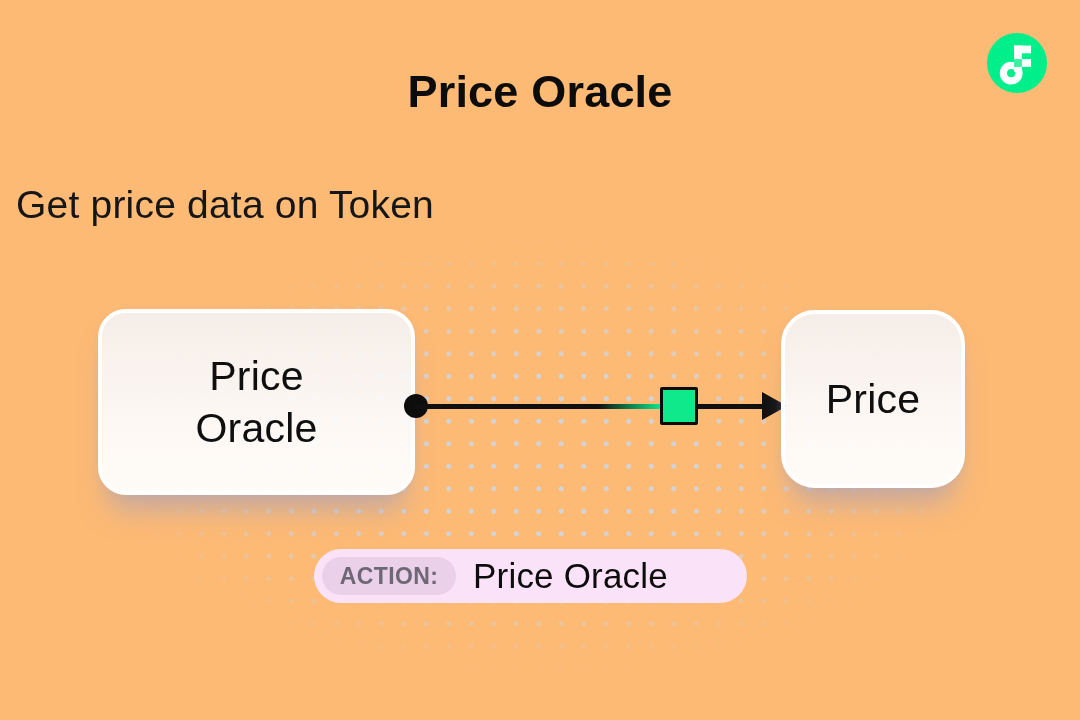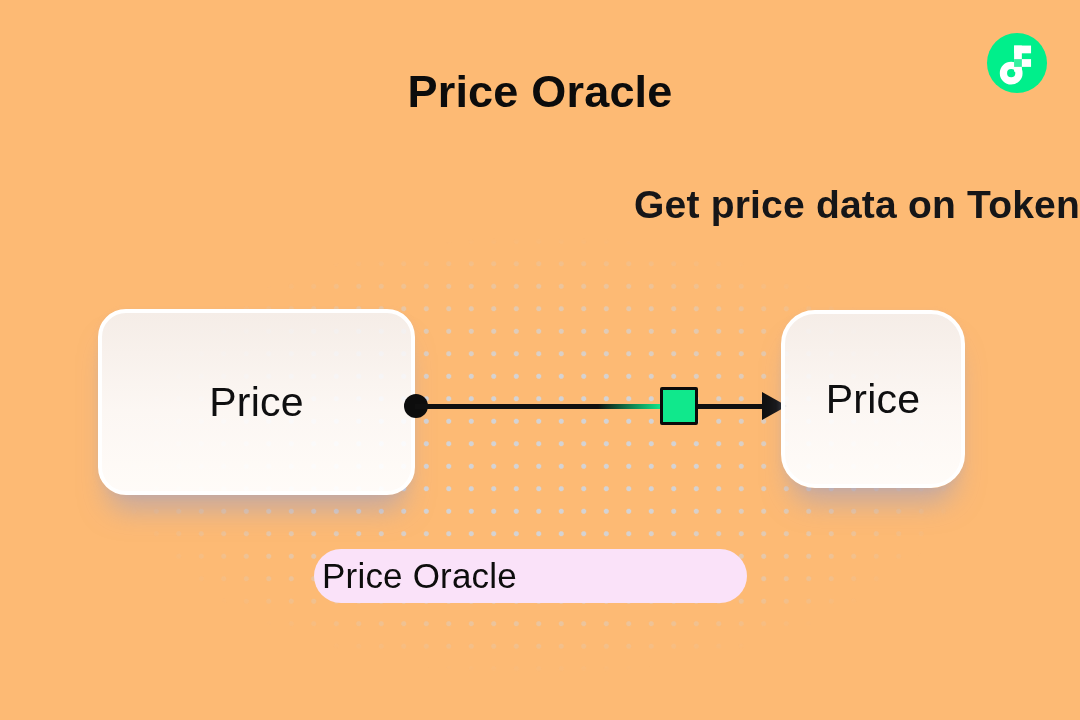--- a/index.html
+++ b/index.html
@@ -40,25 +40,26 @@
     font-size: 45px;
     font-weight: 700;
     color: #0c0c0c;
     letter-spacing: 0.2px;
   }
 
   .subtitle {
     position: absolute;
     left: 0; top: 183px;
     width: 100%;
-    text-align: right;
+    text-align: left;
     font-size: 39px;
-    font-weight: 700;
+    font-weight: 400;
     color: #161618;
     letter-spacing: 0.2px;
+    padding-left: 16px;
   }
 
   .node {
     position: absolute;
     border: 4px solid #ffffff;
     border-radius: 28px;
     background: linear-gradient(180deg, rgba(244,244,247,0.88) 0%, rgba(252,252,254,0.92) 55%, rgba(255,255,255,0.95) 100%);
     box-shadow: 0 24px 28px -10px rgba(150,155,200,0.55), 0 2px 6px rgba(170,170,195,0.18);
     display: flex;
     align-items: center;
@@ -162,30 +163,32 @@
     </svg>
   </div>
 
   <h1 class="title">Price Oracle</h1>
 
   <div class="subtitle">Get price data on Token</div>
 
   <div class="node node-source">
     <div class="node-label">
       <span>Price</span><br>
+      <span>Oracle</span>
     </div>
   </div>
 
   <div class="conn-dot"></div>
   <div class="conn-line"></div>
   <div class="conn-line-accent"></div>
   <div class="conn-square"></div>
   <div class="conn-arrowhead"></div>
 
   <div class="node node-target">
     <div class="node-label">Price</div>
   </div>
 
   <div class="action-badge">
+    <span class="action-pill">ACTION:</span>
     <span class="action-value">Price Oracle</span>
   </div>
 
 </div>
 
 </body></html>

